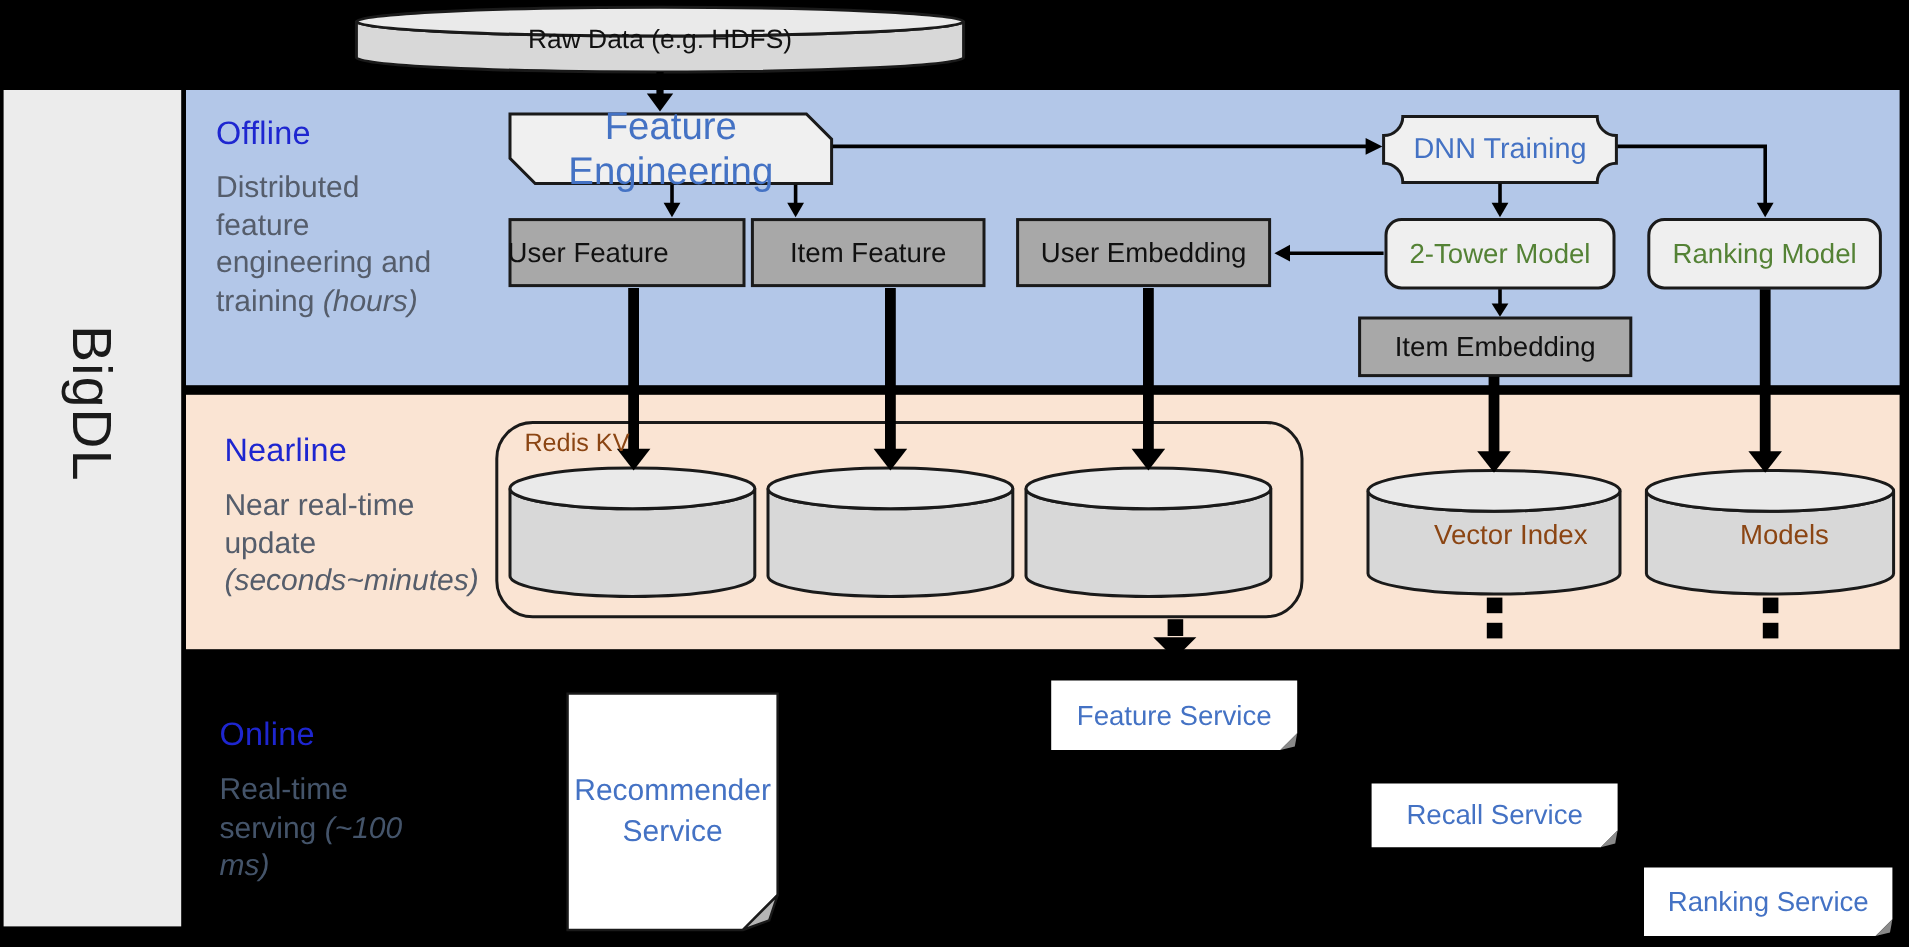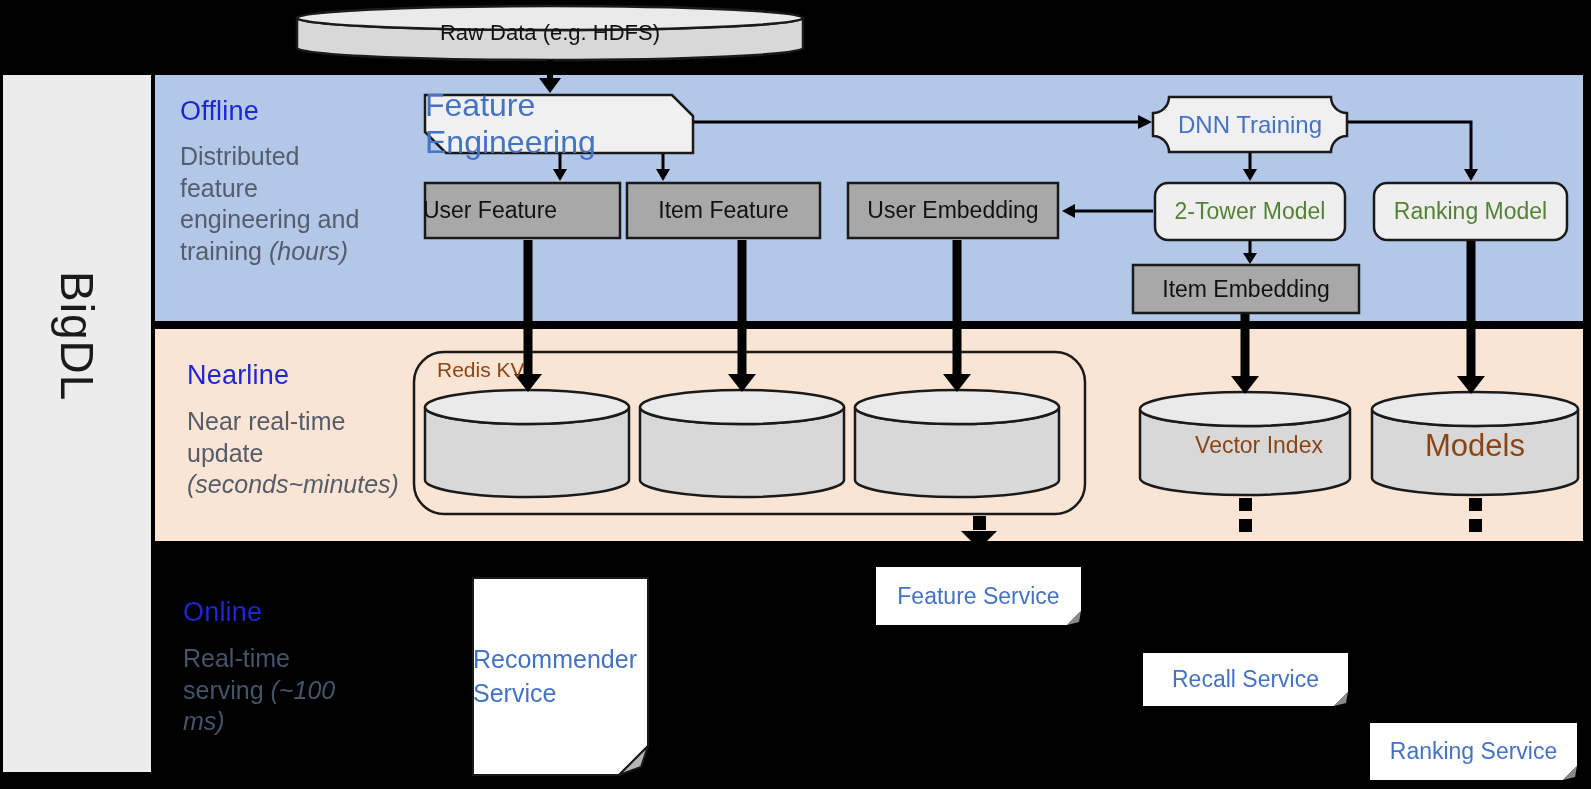--- a/index.html
+++ b/index.html
@@ -1,20 +1,20 @@
 <!DOCTYPE html>
 <html><head>
 <meta charset="utf-8">
 <style>
   html,body{margin:0;padding:0;background:#000;}
   #stage{position:relative;width:1591px;height:789px;background:#000;overflow:hidden;
          font-family:"Liberation Sans",sans-serif;}
   .band{position:absolute;}
   .lbl{position:absolute;color:#111;}
-  .center{display:flex;align-items:center;justify-content:center;text-align:left;border-radius:12px;}
+  .center{display:flex;align-items:center;justify-content:center;text-align:center;border-radius:12px;}
   svg{position:absolute;left:0;top:0;}
   .title{font-size:27px;font-weight:500;color:#1e26d0;letter-spacing:.2px;}
   .sub{font-size:25px;color:#555d6b;line-height:1.26;}
   .sub .note{font-style:italic;}
   .bluetxt{color:#4472c4;}
   .greentxt{color:#548235;}
   .browntxt{color:#8B4513;}
 </style>
 </head>
 <body>
@@ -172,21 +172,21 @@
   <div class="lbl center" style="left:1133px;top:265px;width:226px;height:48px;font-size:23px;">Item Embedding</div>
 
   <div class="lbl title" style="left:187px;top:360px;">Nearline</div>
   <div class="lbl sub" style="left:187px;top:406px;width:230px;">
     <span>Near real-time update</span>
     <span class="note">(seconds~minutes)</span>
   </div>
 
   <div class="lbl browntxt" style="left:437px;top:358px;font-size:21px;">Redis KV</div>
   <div class="lbl center browntxt" style="left:1140px;top:418px;width:238px;height:55px;font-size:23px;">Vector Index</div>
-  <div class="lbl center browntxt" style="left:1372px;top:418px;width:206px;height:55px;font-size:31px;">Models</div>
+  <div class="lbl center browntxt" style="left:1372px;top:418px;width:206px;height:55px;font-size:23px;padding-left:12px;">Models</div>
 
   <div class="lbl title" style="left:183px;top:597px;">Online</div>
   <div class="lbl sub" style="left:183px;top:643px;width:155px;color:#44546a;">
     <span>Real-time serving</span>
     <span class="note">(~100 ms)</span>
   </div>
 
   <div class="lbl center bluetxt" style="left:473px;top:578px;width:175px;height:197px;font-size:25px;line-height:1.35;">Recommender Service</div>
   <div class="lbl center bluetxt" style="left:876px;top:567px;width:205px;height:58px;font-size:23px;">Feature Service</div>
   <div class="lbl center bluetxt" style="left:1143px;top:653px;width:205px;height:53px;font-size:23px;">Recall Service</div>

